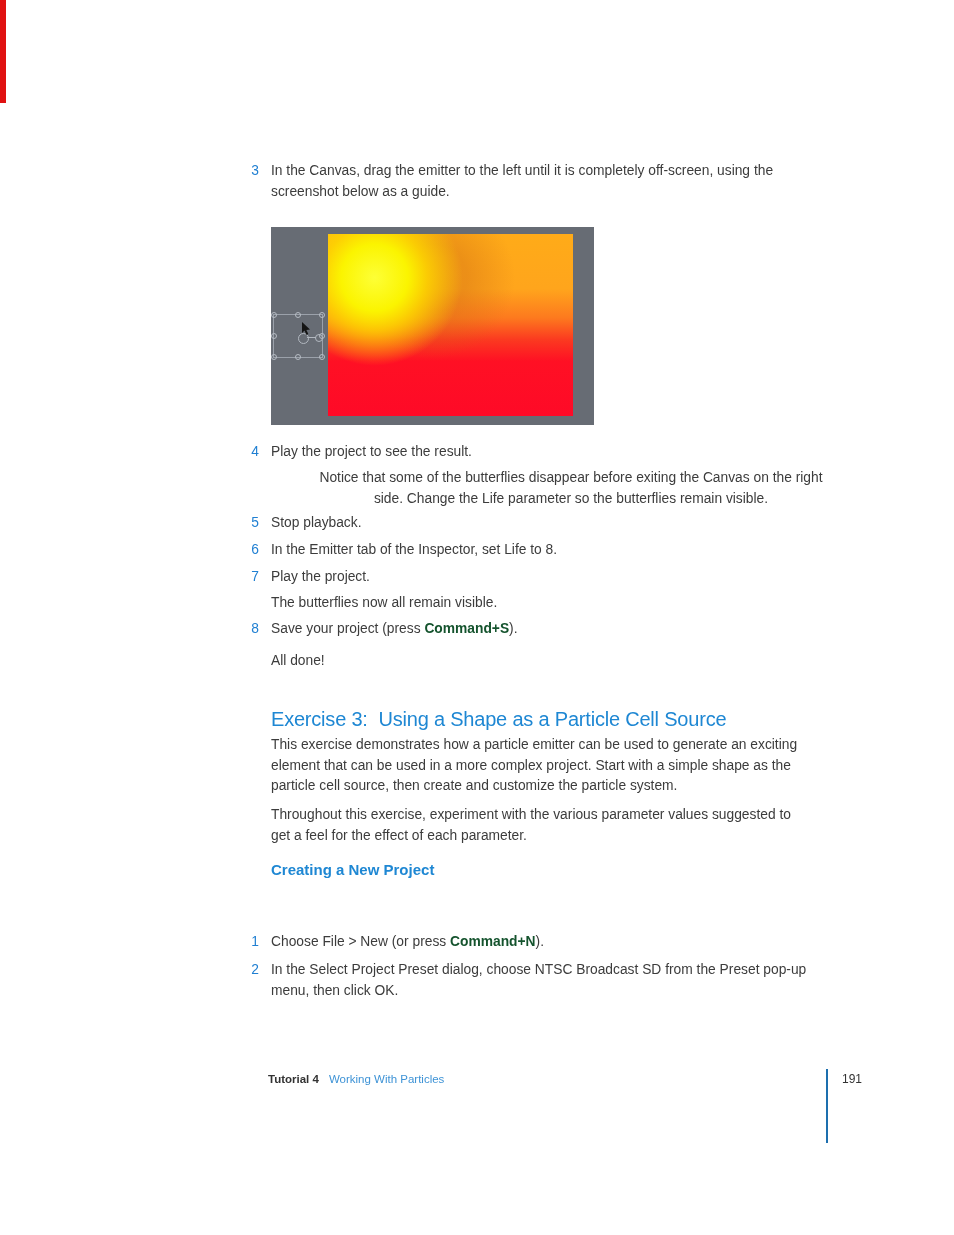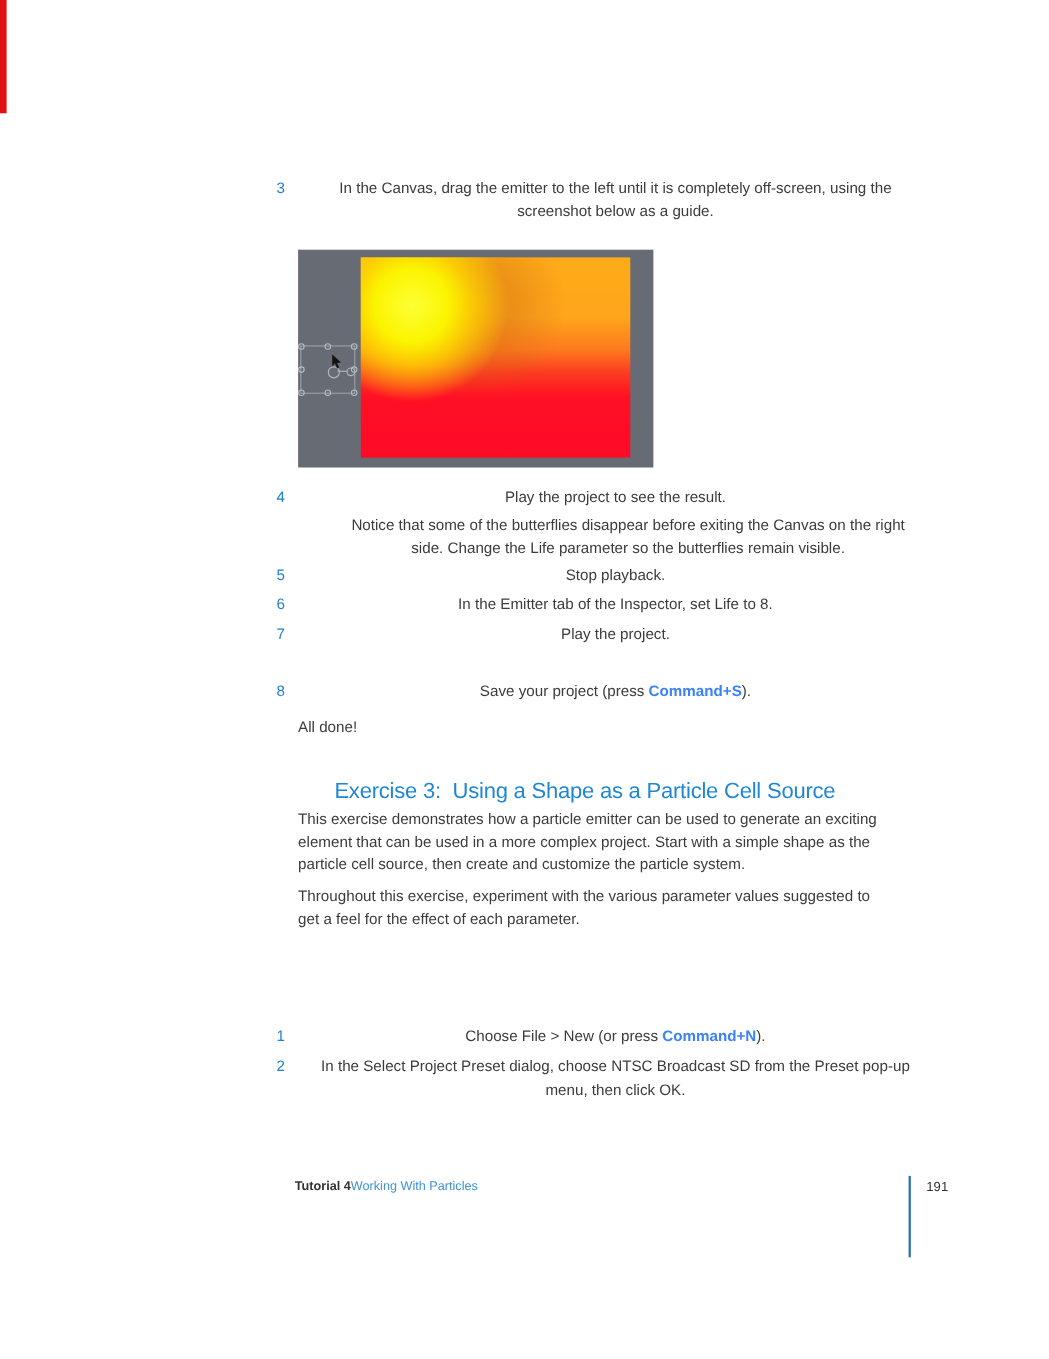--- a/index.html
+++ b/index.html
@@ -3,23 +3,23 @@
 <meta charset="utf-8">
 <style>
   html,body{margin:0;padding:0;background:#fff;}
   .page{position:relative;width:954px;height:1235px;background:#ffffff;overflow:hidden;
         font-family:"Liberation Sans","DejaVu Sans",sans-serif;}
   .abs{position:absolute;}
   .body-text{font-size:13.8px;line-height:20.5px;color:#3c3c3c;white-space:pre-wrap;}
   .step{display:flex;align-items:flex-start;}
   .step .num{flex:none;width:11px;text-align:right;margin-right:12px;color:#1f7fd2;
              font-size:13.8px;line-height:20.5px;}
-  .step .stext{flex:1;text-align:center;}
-  .b{font-weight:bold;color:#3b82f6;}
-  .h1{font-size:20px;line-height:26px;color:#1e87d3;letter-spacing:-0.2px;white-space:pre-wrap;margin-left:33px;}
+  .step .stext{flex:1;}
+  .b{font-weight:bold;color:#14532d;}
+  .h1{font-size:20px;line-height:26px;color:#1e87d3;letter-spacing:-0.2px;white-space:pre-wrap;}
   .h2{font-size:15px;line-height:20px;font-weight:bold;color:#1e87d3;}
   .task{font-weight:bold;color:#333;}
   
   .figure{width:323px;height:198px;background:#676c74;}
   .grad{position:absolute;left:57px;top:7px;width:245px;height:182px;
     background:
       radial-gradient(circle 88px at 19% 24%, #fdff36 0%, #fbf400 38%, rgba(253,213,0,0.85) 60%, rgba(255,170,40,0) 100%),
       radial-gradient(circle 120px at 43% 24%, rgba(205,105,18,0.38) 28%, rgba(205,105,18,0) 68%),
       linear-gradient(180deg, #ffab18 0%, #ffa51c 30%, #fd7a1e 46%, #fb3a20 58%, #ff1024 70%, #fe0a27 100%);}
   .selbox{position:absolute;left:2px;top:87px;width:48px;height:42px;
@@ -27,21 +27,21 @@
   .handle{position:absolute;width:4px;height:4px;border:1px solid #b6bcc4;border-radius:50%;
           background:rgba(0,0,0,0);}
   .hp1{left:-3px;top:-3px;} .hp2{left:21px;top:-3px;} .hp3{right:-3px;top:-3px;}
   .hp4{left:-3px;top:18px;} .hp5{right:-3px;top:18px;}
   .hp6{left:-3px;bottom:-3px;} .hp7{left:21px;bottom:-3px;} .hp8{right:-3px;bottom:-3px;}
   .ecirc{position:absolute;left:24px;top:18px;width:9px;height:9px;border:1px solid #b2b8c0;border-radius:50%;}
   .eline{position:absolute;left:33px;top:22px;width:9px;height:1px;background:#b2b8c0;}
   .esq{position:absolute;left:41px;top:19px;width:6px;height:6px;border:1px solid #b2b8c0;border-radius:50%;}
   .cursor{position:absolute;left:27px;top:7px;}
   
-  .footer-left{display:flex;font-size:11.5px;line-height:14px;}
+  .footer-left{display:flex;gap:10px;font-size:11.5px;line-height:14px;}
   .f-chapter{font-weight:bold;color:#333;}
   .f-section{color:#3e93d6;text-align:right;}
   .f-rule{width:2px;height:74px;background:#1d6fae;}
   .f-page{font-size:12px;line-height:14px;color:#333;}
   .edge-tab{left:0;top:0;width:6px;height:103px;background:#e01111;}
 </style>
 </head>
 <body>
 
 <div class="page">
@@ -90,34 +90,36 @@
 
   <div class="abs step body-text" style="left:248px;top:540px;width:600px;">
     <span class="num">6</span>
     <div class="stext">In the Emitter tab of the Inspector, set Life to 8.</div>
   </div>
 
   <div class="abs step body-text" style="left:248px;top:567px;width:600px;">
     <span class="num">7</span>
     <div class="stext">Play the project.</div>
   </div>
+  <div class="abs body-text" style="left:271px;top:593px;width:600px;">The butterflies now all remain visible.</div>
 
   <div class="abs step body-text" style="left:248px;top:619px;width:600px;">
     <span class="num">8</span>
     <div class="stext"><span>Save your project (press </span><span class="b">Command+S</span><span>).</span></div>
   </div>
   <div class="abs body-text" style="left:271px;top:651px;width:600px;">All done!</div>
 
   <div class="abs h1" style="left:271px;top:706px;width:620px;">Exercise 3:  Using a Shape as a Particle Cell Source</div>
   <div class="abs body-text" style="left:271px;top:735px;width:600px;">This exercise demonstrates how a particle emitter can be used to generate an exciting
 element that can be used in a more complex project. Start with a simple shape as the
 particle cell source, then create and customize the particle system.</div>
   <div class="abs body-text" style="left:271px;top:805px;width:600px;">Throughout this exercise, experiment with the various parameter values suggested to
 get a feel for the effect of each parameter.</div>
 
+  <div class="abs h2" style="left:271px;top:860px;width:400px;">Creating a New Project</div>
 
   <div class="abs step body-text" style="left:248px;top:932px;width:600px;">
     <span class="num">1</span>
     <div class="stext"><span>Choose File &gt; New (or press </span><span class="b">Command+N</span><span>).</span></div>
   </div>
 
   <div class="abs step body-text" style="left:248px;top:960px;width:600px;">
     <span class="num">2</span>
     <div class="stext">In the Select Project Preset dialog, choose NTSC Broadcast SD from the Preset pop-up
 menu, then click OK.</div>

